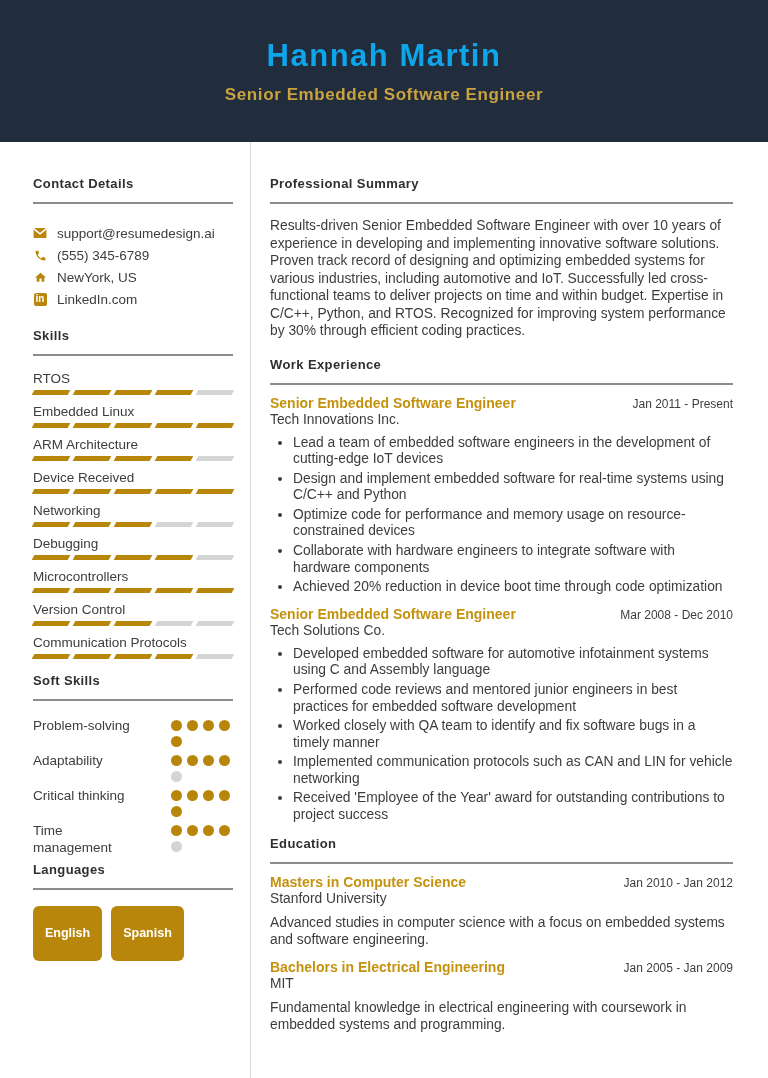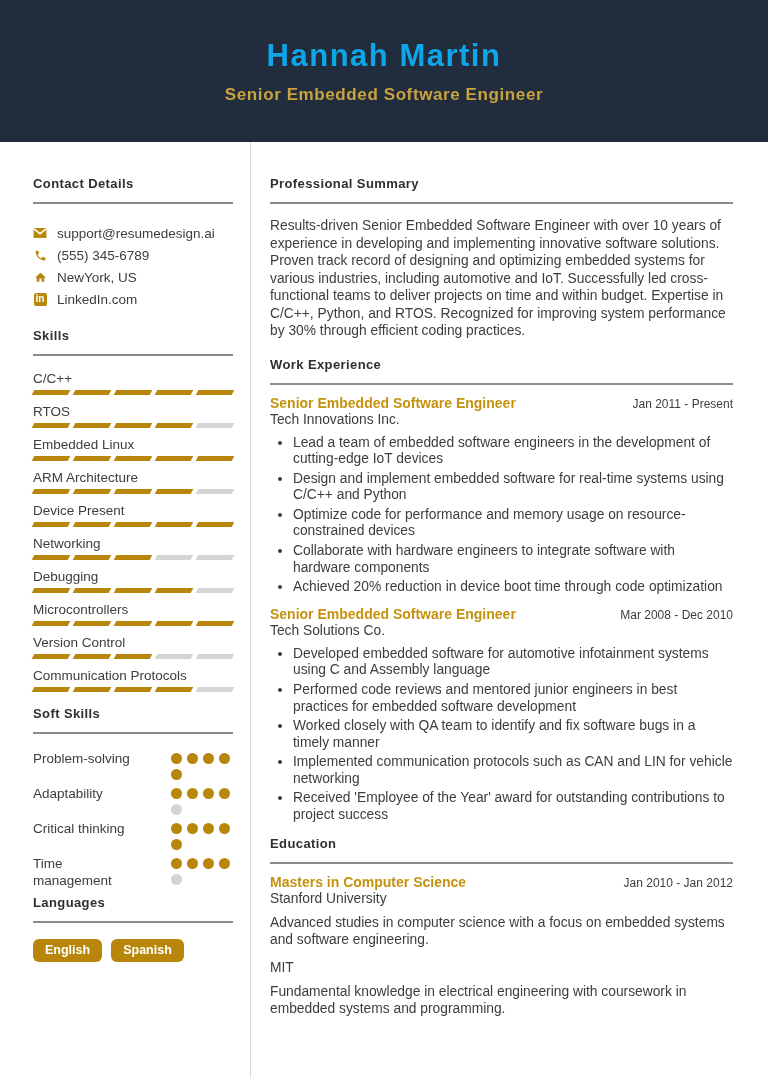--- a/index.html
+++ b/index.html
@@ -40,21 +40,21 @@
   .soft-section { margin-top:14px; }
   .soft-list { margin-top:16px; }
   .soft-row { display:flex; justify-content:space-between; margin-bottom:5px; }
   .soft-name { width:106px; font-size:13.5px; line-height:17px; }
   .dots { width:62px; display:flex; flex-wrap:wrap; gap:5px; margin-top:3px; align-content:flex-start; }
   .dot { width:11px; height:11px; border-radius:50%; background:var(--seg-gray,#d4d4d4); }
   .dot.fill { background:var(--gold,#b8860b); }
   
   .lang-section { margin-top:6px; }
   .badges { margin-top:16px; display:flex; gap:9px; }
-  .badge { background:var(--gold,#b8860b); color:#fff; font-size:12.5px; font-weight:600; padding:4px 12px; border-radius:6px; line-height:1.2; }
+  .badge { background:var(--gold,#b8860b); color:#fff; font-size:12.5px; font-weight:600; padding:20px 12px; border-radius:6px; line-height:1.2; }
   
   .summary-text { margin-top:13px; font-size:13.8px; line-height:17.5px; }
   .exp-section { margin-top:17px; }
   .job { margin-top:10px; }
   .job-head { display:flex; justify-content:space-between; align-items:baseline; }
   .job-title { color:var(--gold-title,#c5920e); font-size:14px; font-weight:700; }
   .job-dates { font-size:12px; color:var(--text,#3d3d3d); white-space:nowrap; }
   .company { font-size:13.8px; line-height:18px; }
   .job ul { margin:6px 0 8px 0; padding-left:23px; }
   .job li { font-size:13.8px; line-height:16.8px; margin-bottom:2.5px; }
@@ -113,30 +113,20 @@
             <span>LinkedIn.com</span>
           </div>
         </div>
       </section>
 
       <section class="skills-section">
         <h2 class="section-heading">Skills</h2>
         <div class="rule"></div>
         <div class="skills-list">
           <div class="skill">
-            <div class="skill-name">C/C++</div>
-            <div class="skill-bar">
-                <span class="seg fill"></span>
-                <span class="seg fill"></span>
-                <span class="seg fill"></span>
-                <span class="seg fill"></span>
-                <span class="seg fill"></span>
-              </div>
-          </div>
-          <div class="skill">
             <div class="skill-name">RTOS</div>
             <div class="skill-bar">
                 <span class="seg fill"></span>
                 <span class="seg fill"></span>
                 <span class="seg fill"></span>
                 <span class="seg fill"></span>
                 <span class="seg"></span>
               </div>
           </div>
           <div class="skill">
@@ -153,21 +143,21 @@
             <div class="skill-name">ARM Architecture</div>
             <div class="skill-bar">
                 <span class="seg fill"></span>
                 <span class="seg fill"></span>
                 <span class="seg fill"></span>
                 <span class="seg fill"></span>
                 <span class="seg"></span>
               </div>
           </div>
           <div class="skill">
-            <div class="skill-name">Device Present</div>
+            <div class="skill-name">Device Received</div>
             <div class="skill-bar">
                 <span class="seg fill"></span>
                 <span class="seg fill"></span>
                 <span class="seg fill"></span>
                 <span class="seg fill"></span>
                 <span class="seg fill"></span>
               </div>
           </div>
           <div class="skill">
             <div class="skill-name">Networking</div>
@@ -330,20 +320,24 @@
         <div class="edu">
           <div class="job-head">
             <span class="job-title">Masters in Computer Science</span>
             <span class="job-dates">Jan 2010 - Jan 2012</span>
           </div>
           <div class="school">Stanford University</div>
           <p class="edu-desc">Advanced studies in computer science with a focus on embedded systems and software engineering.</p>
         </div>
 
         <div class="edu">
+          <div class="job-head">
+            <span class="job-title">Bachelors in Electrical Engineering</span>
+            <span class="job-dates">Jan 2005 - Jan 2009</span>
+          </div>
           <div class="school">MIT</div>
           <p class="edu-desc">Fundamental knowledge in electrical engineering with coursework in embedded systems and programming.</p>
         </div>
       </section>
 
     </main>
   </div>
 </div>
 
 </body></html>

